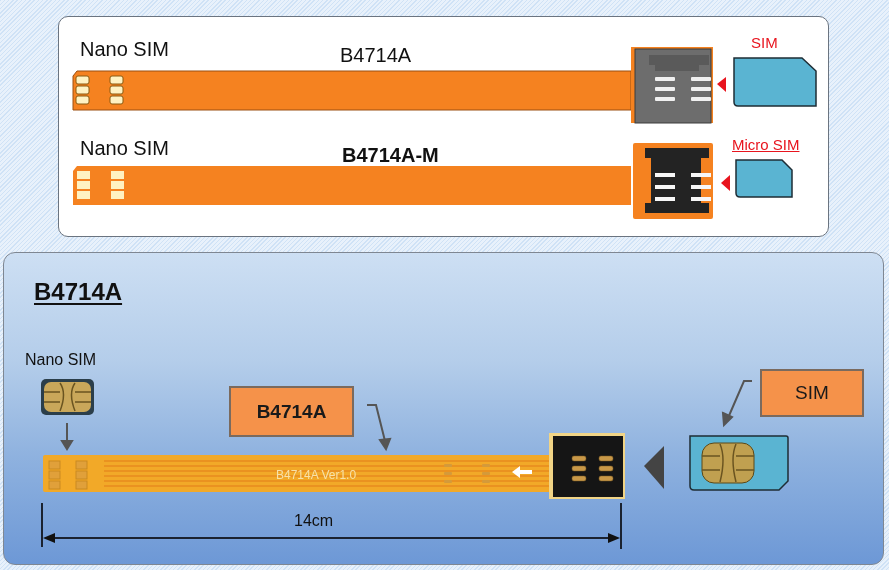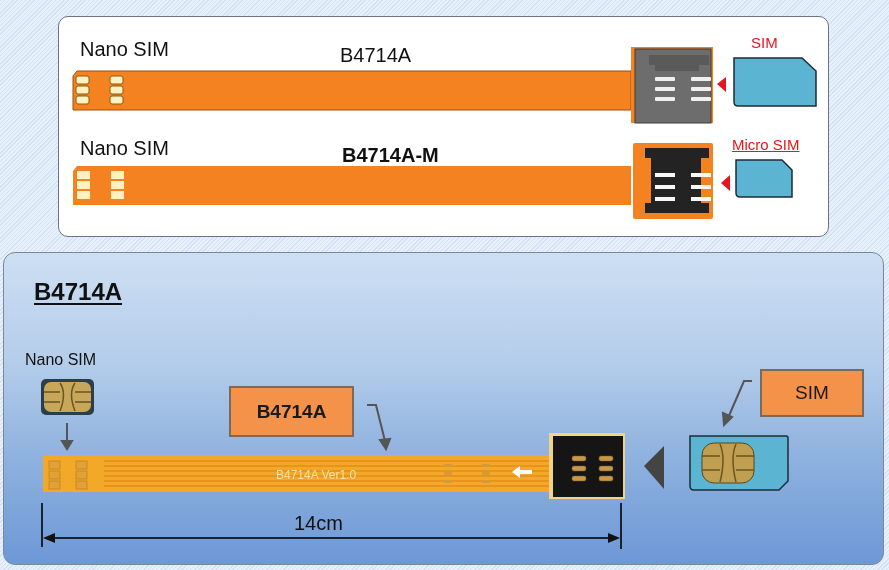--- a/index.html
+++ b/index.html
@@ -22,21 +22,21 @@
   .lbl-top{font-size:20px;color:#111;}
   .lbl-red{font-size:15px;color:#e8141e;}
   .heading{font-size:24px;font-weight:bold;color:#111;text-decoration:underline;text-underline-offset:3px;}
   .small-label{font-size:16px;color:#111;}
   .callout{
     position:absolute;background:#f5924a;border:2px solid #7a6a5e;box-sizing:border-box;
     display:flex;align-items:center;justify-content:center;font-size:19px;color:#1a1a1a;
   }
   .callout.bold{font-weight:bold;}
   svg{position:absolute;overflow:visible;}
-  .dim{font-size:20px;color:#111;}
+  .dim{font-size:16px;color:#111;}
   .pcb-text{font-size:12px;color:#f7e1a8;}
 </style>
 </head>
 <body>
 
 <div class="panel-top">
 
   <span class="txt lbl-top" style="left:21px;top:21px;">Nano SIM</span>
   <span class="txt lbl-top" style="left:281px;top:27px;">B4714A</span>
   <span class="txt lbl-red" style="left:692px;top:17px;">SIM</span>

